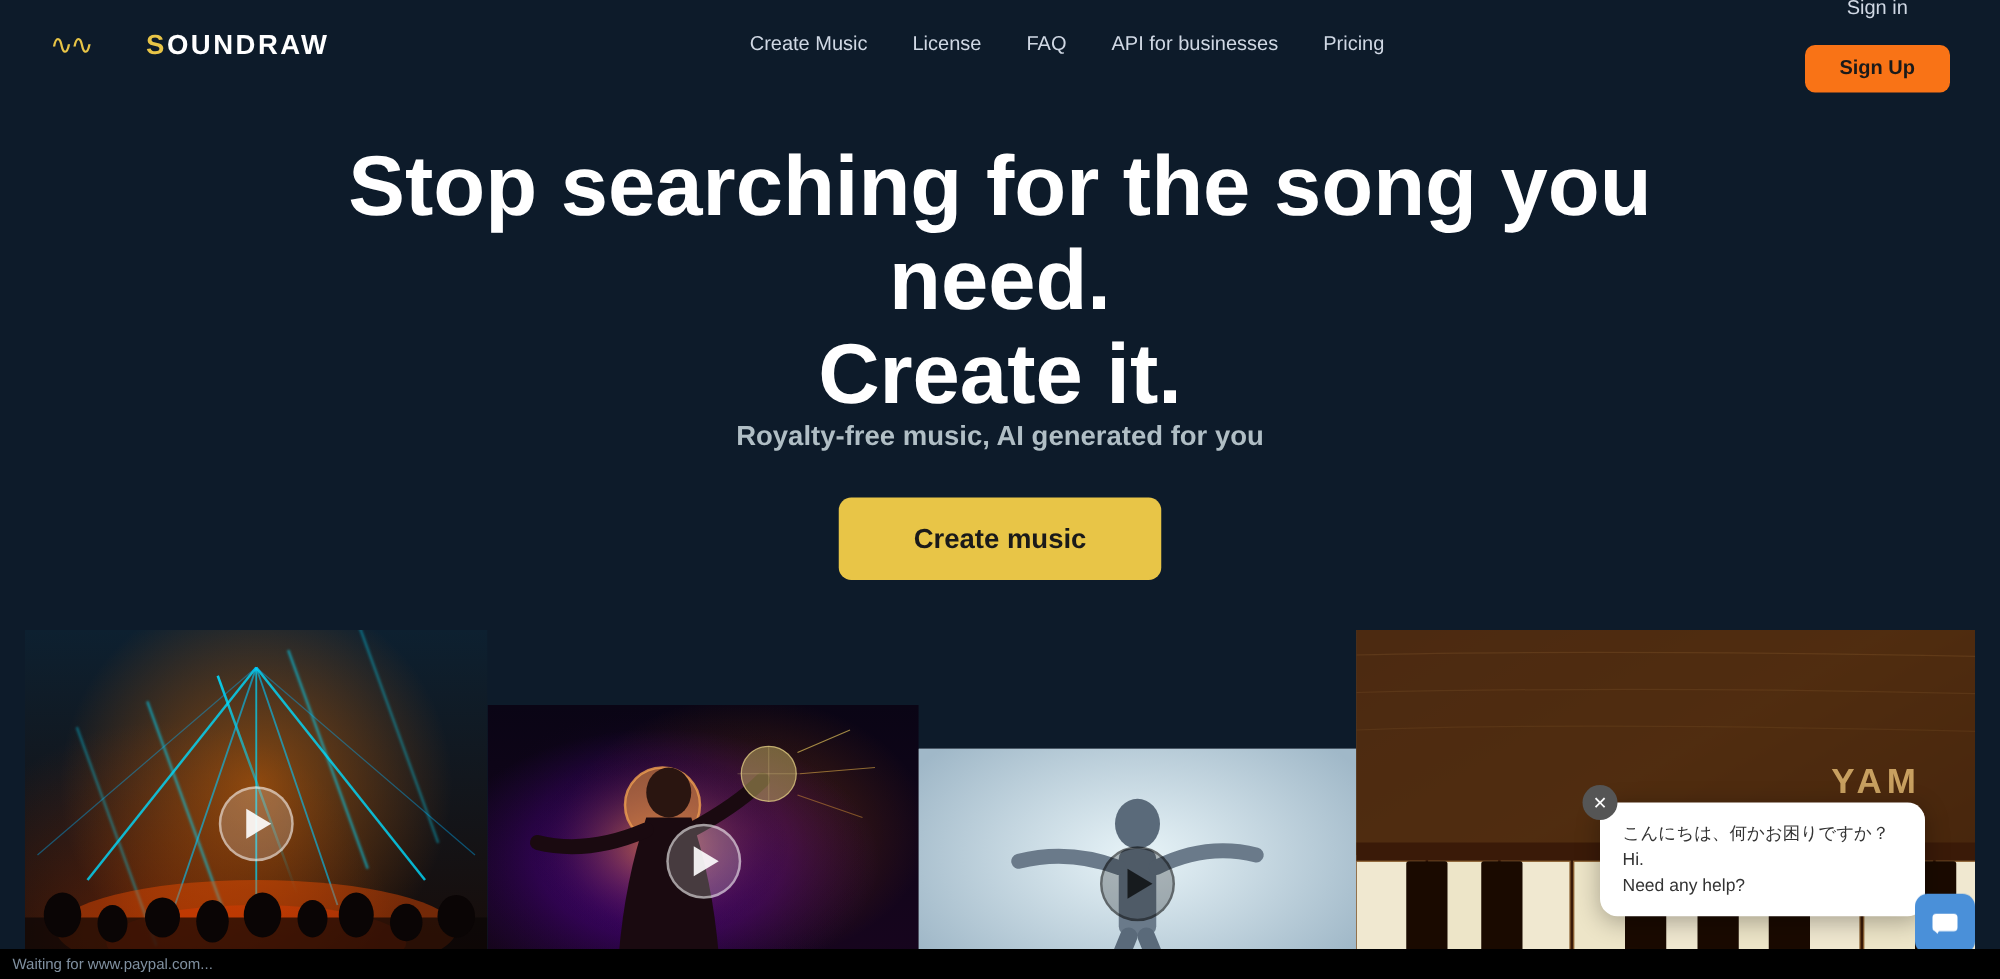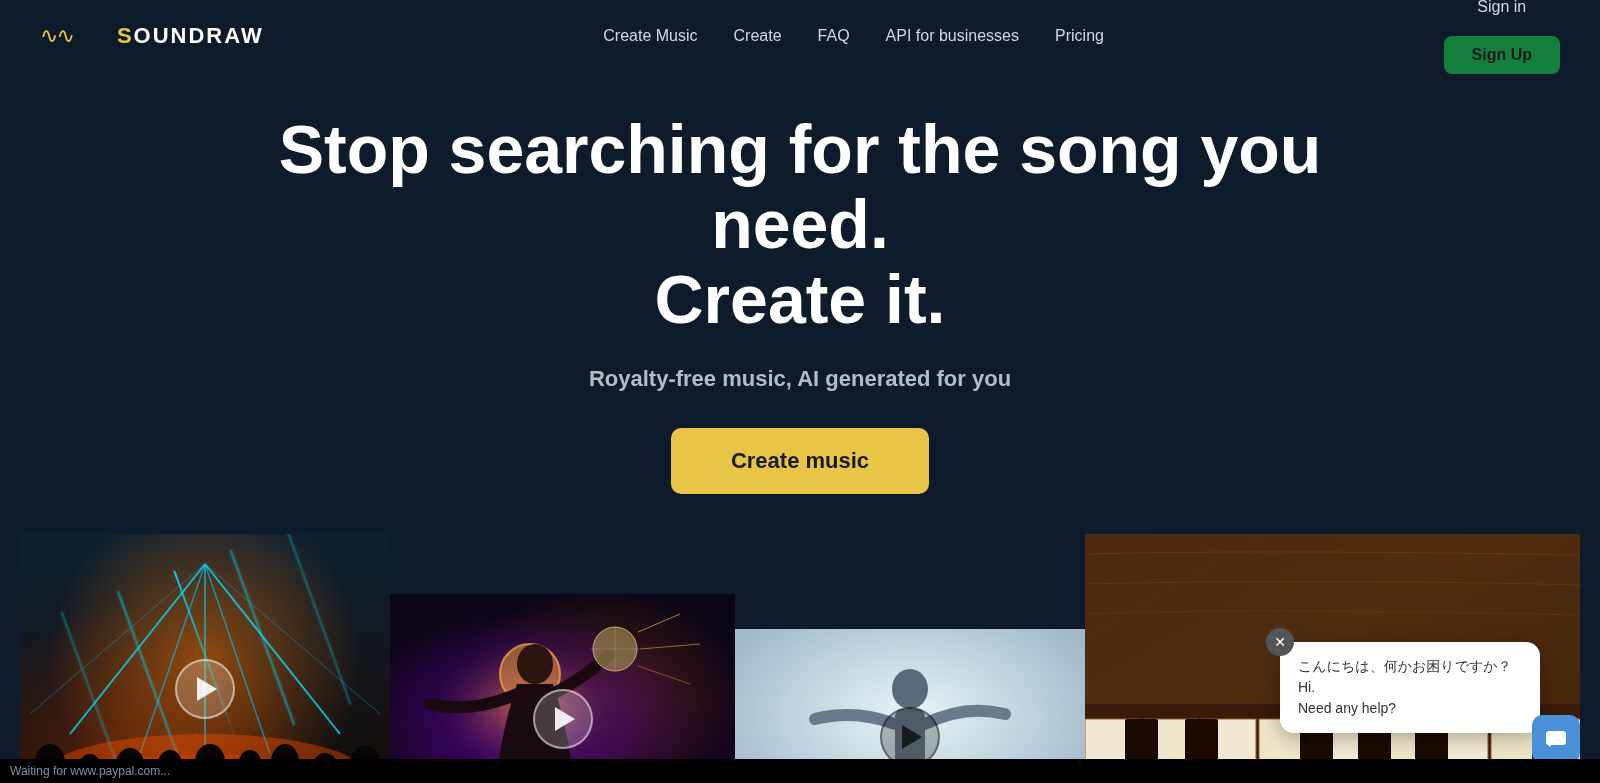--- a/index.html
+++ b/index.html
@@ -71,21 +71,21 @@
       flex-direction: column;
     }
 
     .sign-in-link {
       color: #d0d8e4;
       text-decoration: none;
       font-size: 16px;
     }
 
     .sign-up-btn {
-      background-color: #15803d;
+      background-color: #f97316;
       color: #1a1a1a;
       border: none;
       border-radius: 8px;
       padding: 10px 28px;
       font-size: 16px;
       font-weight: 700;
       cursor: pointer;
     }
 
     
@@ -105,21 +105,20 @@
       letter-spacing: 3px;
       text-transform: uppercase;
       margin-bottom: 20px;
     }
 
     .hero-title {
       font-size: 68px;
       font-weight: 800;
       line-height: 1.1;
       max-width: 1100px;
-      margin-bottom: 30px;
       color: #ffffff;
     }
 
     .hero-subtitle {
       font-size: 22px;
       color: #b0bec5;
       margin-bottom: 36px;
       font-weight: 700;
     }
 
@@ -351,21 +350,21 @@
 <nav>
   <div class="logo-area">
     <span class="logo-icon">∿∿</span>
     <span class="logo-text">
       <span>S</span><span style="color:#ffffff">OUNDRAW</span>
     </span>
   </div>
 
   <ul class="nav-links">
     <li><a href="#">Create Music</a></li>
-    <li><a href="#">Create</a></li>
+    <li><a href="#">License</a></li>
     <li><a href="#">FAQ</a></li>
     <li><a href="#">API for businesses</a></li>
     <li><a href="#">Pricing</a></li>
   </ul>
 
   <div class="nav-actions">
     <a href="#" class="sign-in-link">Sign in</a>
     <button class="sign-up-btn">Sign Up</button>
   </div>
 </nav>

